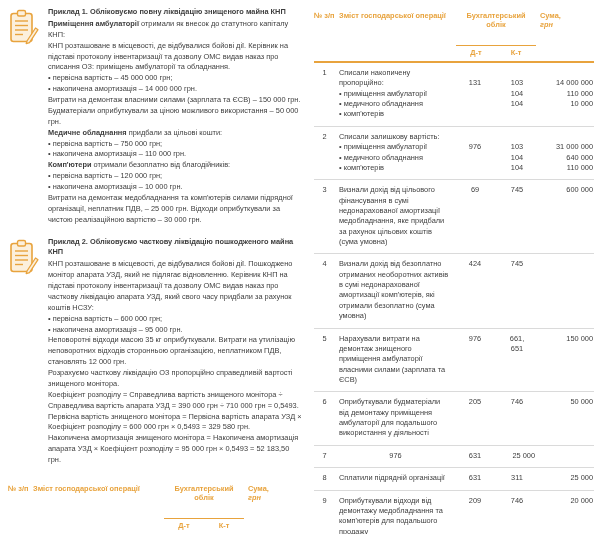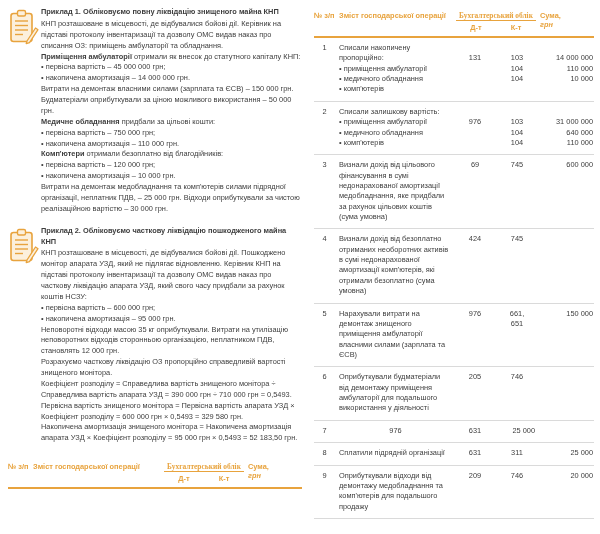--- a/index.html
+++ b/index.html
@@ -5,35 +5,35 @@
   :root{ --accent:#E8A33D; --rule:#DADADA; --text:#3D3D3D; }
   *{ box-sizing:border-box; }
   body{ margin:0; background:#fff; color:var(--text);
         font-family:"Liberation Sans","DejaVu Sans",sans-serif; }
   .page{ width:600px; height:534px; overflow:hidden; display:flex;
          gap:12px; padding:7px 6px 0 8px; background:#fff; }
   .col-left{ width:294px; flex:none; }
   .col-right{ width:280px; flex:none; padding-top:2px; }
 
   
-  .example{ display:flex; margin-bottom:11px; }
+  .example{ display:flex; gap:7px; margin-bottom:11px; }
   .icon-box{ width:33px; flex:none; padding-top:2px; }
   .ex-body{ flex:1; font-size:7.4px; line-height:1.47; }
   .ex-title{ font-weight:bold; margin-bottom:1px; }
   .para{ margin:0; }
 
   
   .acct-table{ font-size:7.4px; }
   .left-table{ margin-top:16px; }
   .thead{ display:grid; grid-template-columns:21px 1fr 38px 38px 54px;
           column-gap:4px; color:var(--accent); font-weight:bold;
           border-bottom:2px solid var(--accent); padding:2px 0 4px 0; }
   .h-num,.h-op,.h-sum{ }
   .h-acc{ grid-column:3 / 5; text-align:center; }
-  .h-acc-label{ border-bottom:1px solid var(--accent); padding-bottom:0;font-family:Liberation Serif, serif; }
+  .h-acc-label{ border-bottom:1px solid var(--accent); padding-bottom:16px; }
   .h-acc-sub{ display:grid; grid-template-columns:1fr 1fr; padding-top:2px; }
   .h-sum i{ font-weight:bold; }
   .trow{ display:grid; grid-template-columns:21px 1fr 38px 38px 54px;
          column-gap:4px; padding:5px 0 6px 0;
          border-bottom:1px solid var(--rule); line-height:1.4; }
   .c-num{ text-align:center; }
   .c-dt,.c-kt{ text-align:center; }
   .c-sum{ text-align:right; padding-right:1px; white-space:nowrap; }
 </style>
 </head>
@@ -51,22 +51,22 @@
           <line x1="7" y1="12" x2="20" y2="12" stroke="#E8A33D" stroke-width="1.4"></line>
           <line x1="7" y1="16.5" x2="20" y2="16.5" stroke="#E8A33D" stroke-width="1.4"></line>
           <line x1="7" y1="21" x2="20" y2="21" stroke="#E8A33D" stroke-width="1.4"></line>
           <line x1="7" y1="25.5" x2="15" y2="25.5" stroke="#E8A33D" stroke-width="1.4"></line>
           <path d="M19 32 L27.5 19 L30 20.7 L21.5 33.6 L18.2 34.6 Z" fill="#FCF0DC" stroke="#E8A33D" stroke-width="1.3" stroke-linejoin="round"></path>
         </svg>
       </div>
       <div class="ex-body">
         <div class="ex-title">Приклад 1. Обліковуємо повну ліквідацію знищеного майна КНП</div>
         <div>
+            <div class="para"><b>Приміщення амбулаторії</b> отримали як внесок до статутного капіталу КНП:</div>
             <div class="para">КНП розташоване в місцевості, де відбувалися бойові дії. Керівник на підставі протоколу інвентаризації та дозволу ОМС видав наказ про списання ОЗ: приміщень амбулаторії та обладнання.</div>
-            <div class="para"><b>Приміщення амбулаторії</b> отримали як внесок до статутного капіталу КНП:</div>
             <div class="para">• первісна вартість – 45 000 000 грн;</div>
             <div class="para">• накопичена амортизація – 14 000 000 грн.</div>
             <div class="para">Витрати на демонтаж власними силами (зарплата та ЄСВ) – 150 000 грн. Будматеріали оприбуткували за ціною можливого використання – 50 000 грн.</div>
             <div class="para"><b>Медичне обладнання</b> придбали за цільові кошти:</div>
             <div class="para">• первісна вартість – 750 000 грн;</div>
             <div class="para">• накопичена амортизація – 110 000 грн.</div>
             <div class="para"><b>Комп'ютери</b> отримали безоплатно від благодійників:</div>
             <div class="para">• первісна вартість – 120 000 грн;</div>
             <div class="para">• накопичена амортизація – 10 000 грн.</div>
             <div class="para">Витрати на демонтаж медобладнання та комп'ютерів силами підрядної організації, неплатник ПДВ, – 25 000 грн. Відходи оприбуткували за чистою реалізаційною вартістю – 30 000 грн.</div>
@@ -249,20 +249,23 @@
             </div>
             <div class="c-op">
               <div>Оприбуткували будматеріали від демонтажу приміщення амбулаторії для подальшого використання у діяльності</div>
             </div>
             <div class="c-dt">
               <div>205</div>
             </div>
             <div class="c-kt">
               <div>746</div>
             </div>
+            <div class="c-sum">
+              <div>50 000</div>
+            </div>
           </div>
           <div class="trow">
             <div class="c-num">
               <div>7</div>
             </div>
             <div class="c-dt">
               <div>976</div>
             </div>
             <div class="c-kt">
               <div>631</div>

